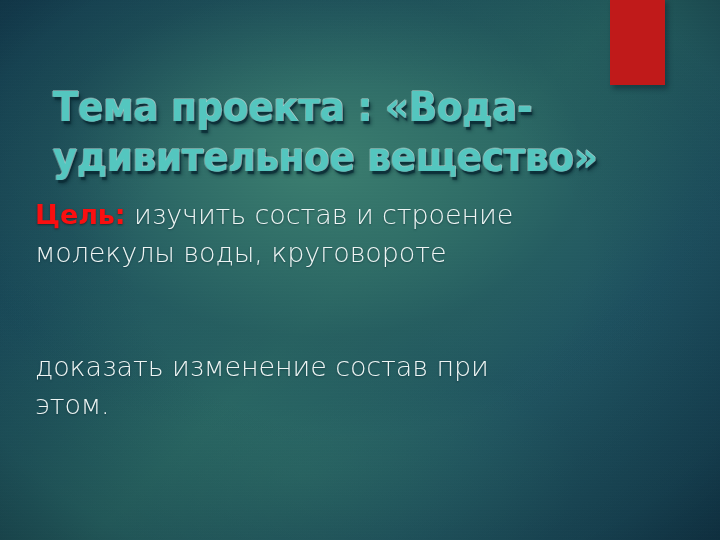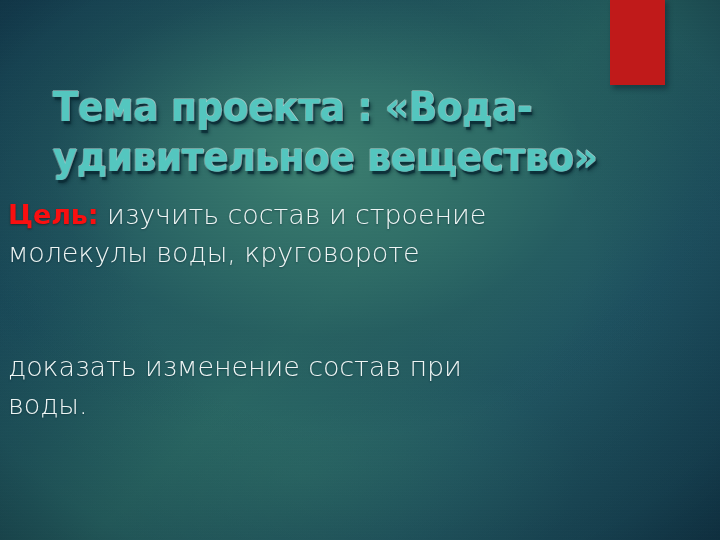--- a/index.html
+++ b/index.html
@@ -100,20 +100,21 @@
     width: 680px;
   }
   .body-text {
     font-family: "DejaVu Sans", sans-serif;
     font-weight: 300;
     font-size: 27px;
     line-height: 38px;
     color: #eef5f4;
     letter-spacing: -0.1px;
     text-shadow: 0px 1px 2px rgba(10,38,48,0.45);
+    margin-left: 27px;
   }
   .body-text .lead {
     font-weight: 700;
     color: #fa0f10;
     text-shadow: 0px 1px 2px rgba(40,8,8,0.50);
   }
 </style>
 </head>
 <body>
 
@@ -124,16 +125,16 @@
   <div class="bg-noise"></div>
 
   <div class="accent-bar"></div>
 
   <div class="title-block">
     <div class="title-line">Тема проекта : «Вода-</div>
     <div class="title-line">удивительное вещество»</div>
   </div>
 
   <div class="body-block">
-    <div class="body-text"><span class="lead">Цель:</span><span> изучить  состав и строение</span><br><span>молекулы воды, круговороте</span><br><br><br><span>доказать изменение состав при</span><br><span>воды.</span></div>
+    <div class="body-text"><span class="lead">Цель:</span><span> изучить  состав и строение</span><br><span>молекулы воды, круговороте</span><br><br><br><span>доказать изменение состав при</span><br><span>этом.</span></div>
   </div>
 
 </div>
 
 </body></html>

